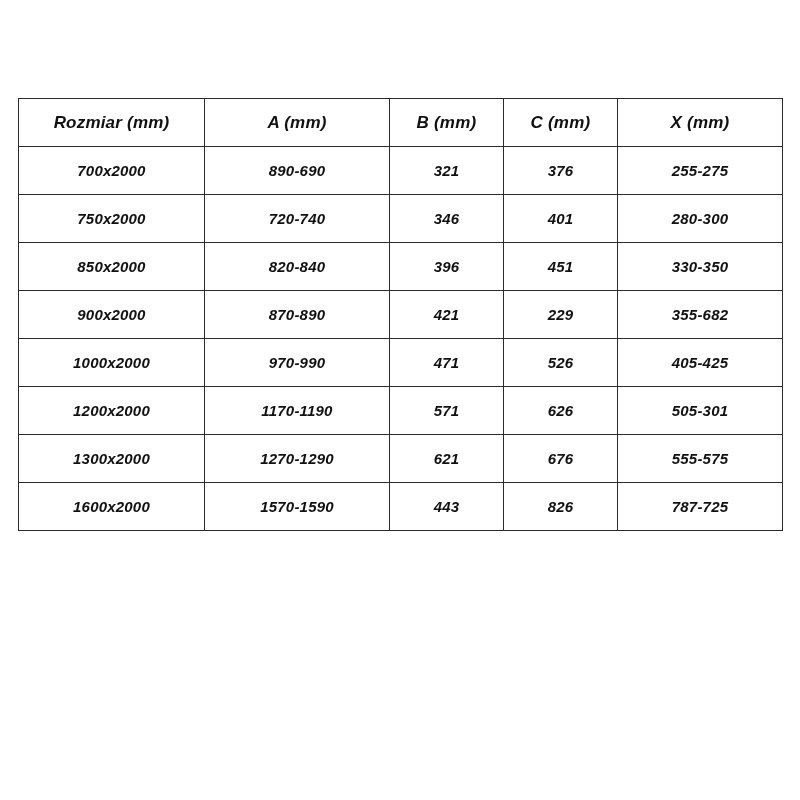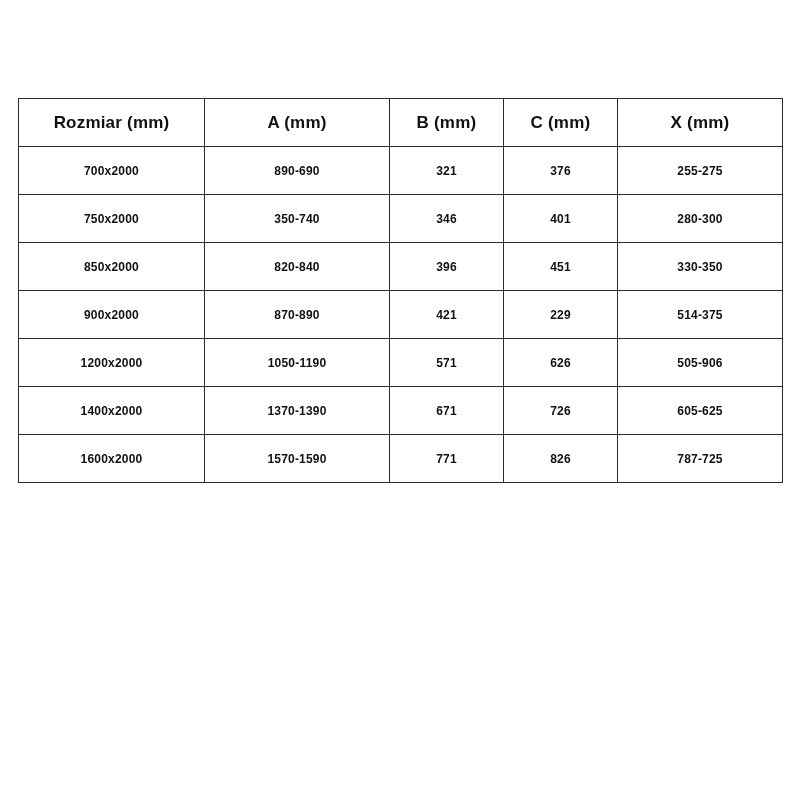--- a/index.html
+++ b/index.html
@@ -23,38 +23,39 @@
   .table-wrap {
     position: absolute;
     left: 18px;
     top: 98px;
     width: 764px;
   }
   table.size-table {
     border-collapse: collapse;
     width: 764px;
     table-layout: fixed;
+    font-style: italic;
   }
   table.size-table th,
   table.size-table td {
     border: 1px solid #2b2b2b;
     text-align: center;
     vertical-align: middle;
     font-weight: bold;
     color: #111111;
     padding: 0;
   }
   table.size-table thead th {
     height: 47px;
     font-size: 17px;
     letter-spacing: 0.2px;
   }
   table.size-table tbody td {
     height: 47px;
-    font-size: 12px;
+    font-size: 15px;
     letter-spacing: 0.2px;
   }
   col.c-size { width: 186px; }
   col.c-a    { width: 185px; }
   col.c-b    { width: 114px; }
   col.c-c    { width: 114px; }
   col.c-x    { width: 165px; }
 </style>
 </head>
 <body>
@@ -81,56 +82,63 @@
       <tbody>
         <tr>
           <td>700x2000</td>
           <td>890-690</td>
           <td>321</td>
           <td>376</td>
           <td>255-275</td>
         </tr>
         <tr>
           <td>750x2000</td>
-          <td>350-740</td>
+          <td>720-740</td>
           <td>346</td>
           <td>401</td>
           <td>280-300</td>
         </tr>
         <tr>
           <td>850x2000</td>
           <td>820-840</td>
           <td>396</td>
           <td>451</td>
           <td>330-350</td>
         </tr>
         <tr>
           <td>900x2000</td>
           <td>870-890</td>
           <td>421</td>
           <td>229</td>
-          <td>514-375</td>
+          <td>355-682</td>
+        </tr>
+        <tr>
+          <td>1000x2000</td>
+          <td>970-990</td>
+          <td>471</td>
+          <td>526</td>
+          <td>405-425</td>
         </tr>
         <tr>
           <td>1200x2000</td>
-          <td>1050-1190</td>
+          <td>1170-1190</td>
           <td>571</td>
           <td>626</td>
-          <td>505-906</td>
+          <td>505-301</td>
         </tr>
         <tr>
-          <td>1400x2000</td>
-          <td>1370-1390</td>
-          <td>671</td>
-          <td>726</td>
-          <td>605-625</td>
+          <td>1300x2000</td>
+          <td>1270-1290</td>
+          <td>621</td>
+          <td>676</td>
+          <td>555-575</td>
         </tr>
         <tr>
           <td>1600x2000</td>
           <td>1570-1590</td>
-          <td>771</td>
+          <td>443</td>
           <td>826</td>
           <td>787-725</td>
         </tr>
       </tbody>
     </table>
   </div>
 </div>
 
 </body></html>

